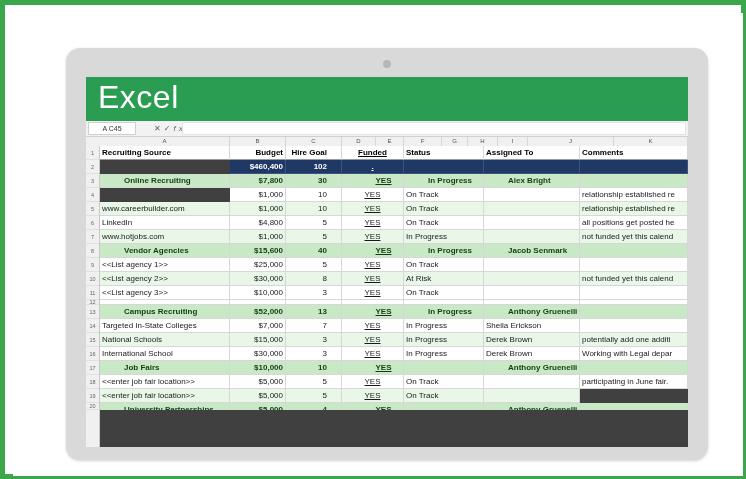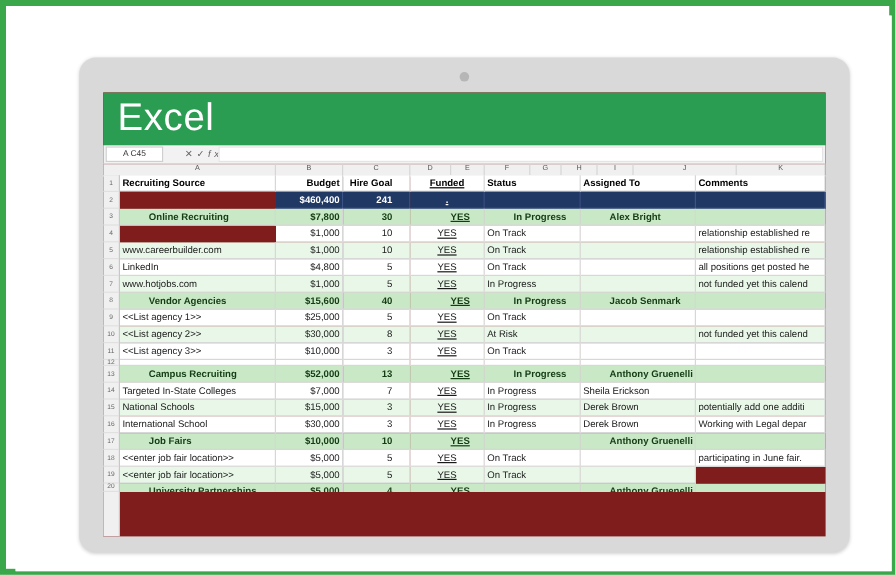--- a/index.html
+++ b/index.html
@@ -45,21 +45,21 @@
     margin-left: -4px;
     top: 12px;
     width: 8px; height: 8px;
     border-radius: 50%;
     background: #b6b6b6;
   }
   .screen {
     position: absolute;
     left: 20px; top: 29px;
     width: 602px; height: 370px;
-    background: #7f1d1d;
+    background: #404040;
     overflow: hidden;
   }
   
   .excel-band {
     position: absolute;
     left: 0; top: 0;
     width: 602px; height: 44px;
     background: #217a46;
     background: #21793f;
   }
@@ -286,21 +286,21 @@
               <div class="cell c-source">Recruiting Source</div>
               <div class="cell c-budget">Budget</div>
               <div class="cell c-goal">Hire Goal</div>
               <div class="cell c-funded">Funded</div>
               <div class="cell c-status">Status</div>
               <div class="cell c-assign">Assigned To</div>
               <div class="cell c-comments">Comments</div>
             </div>
             <div class="row row-title">
               <div class="cell c-budget">$460,400</div>
-              <div class="cell c-goal">241</div>
+              <div class="cell c-goal">102</div>
               <div class="cell c-funded">.</div>
               <div class="cell c-status"></div>
               <div class="cell c-assign"></div>
               <div class="cell c-comments"></div>
             </div>
             <div class="row row-group">
               <div class="cell c-source">Online Recruiting</div>
               <div class="cell c-budget">$7,800</div>
               <div class="cell c-goal">30</div>
               <div class="cell c-funded">YES</div>

